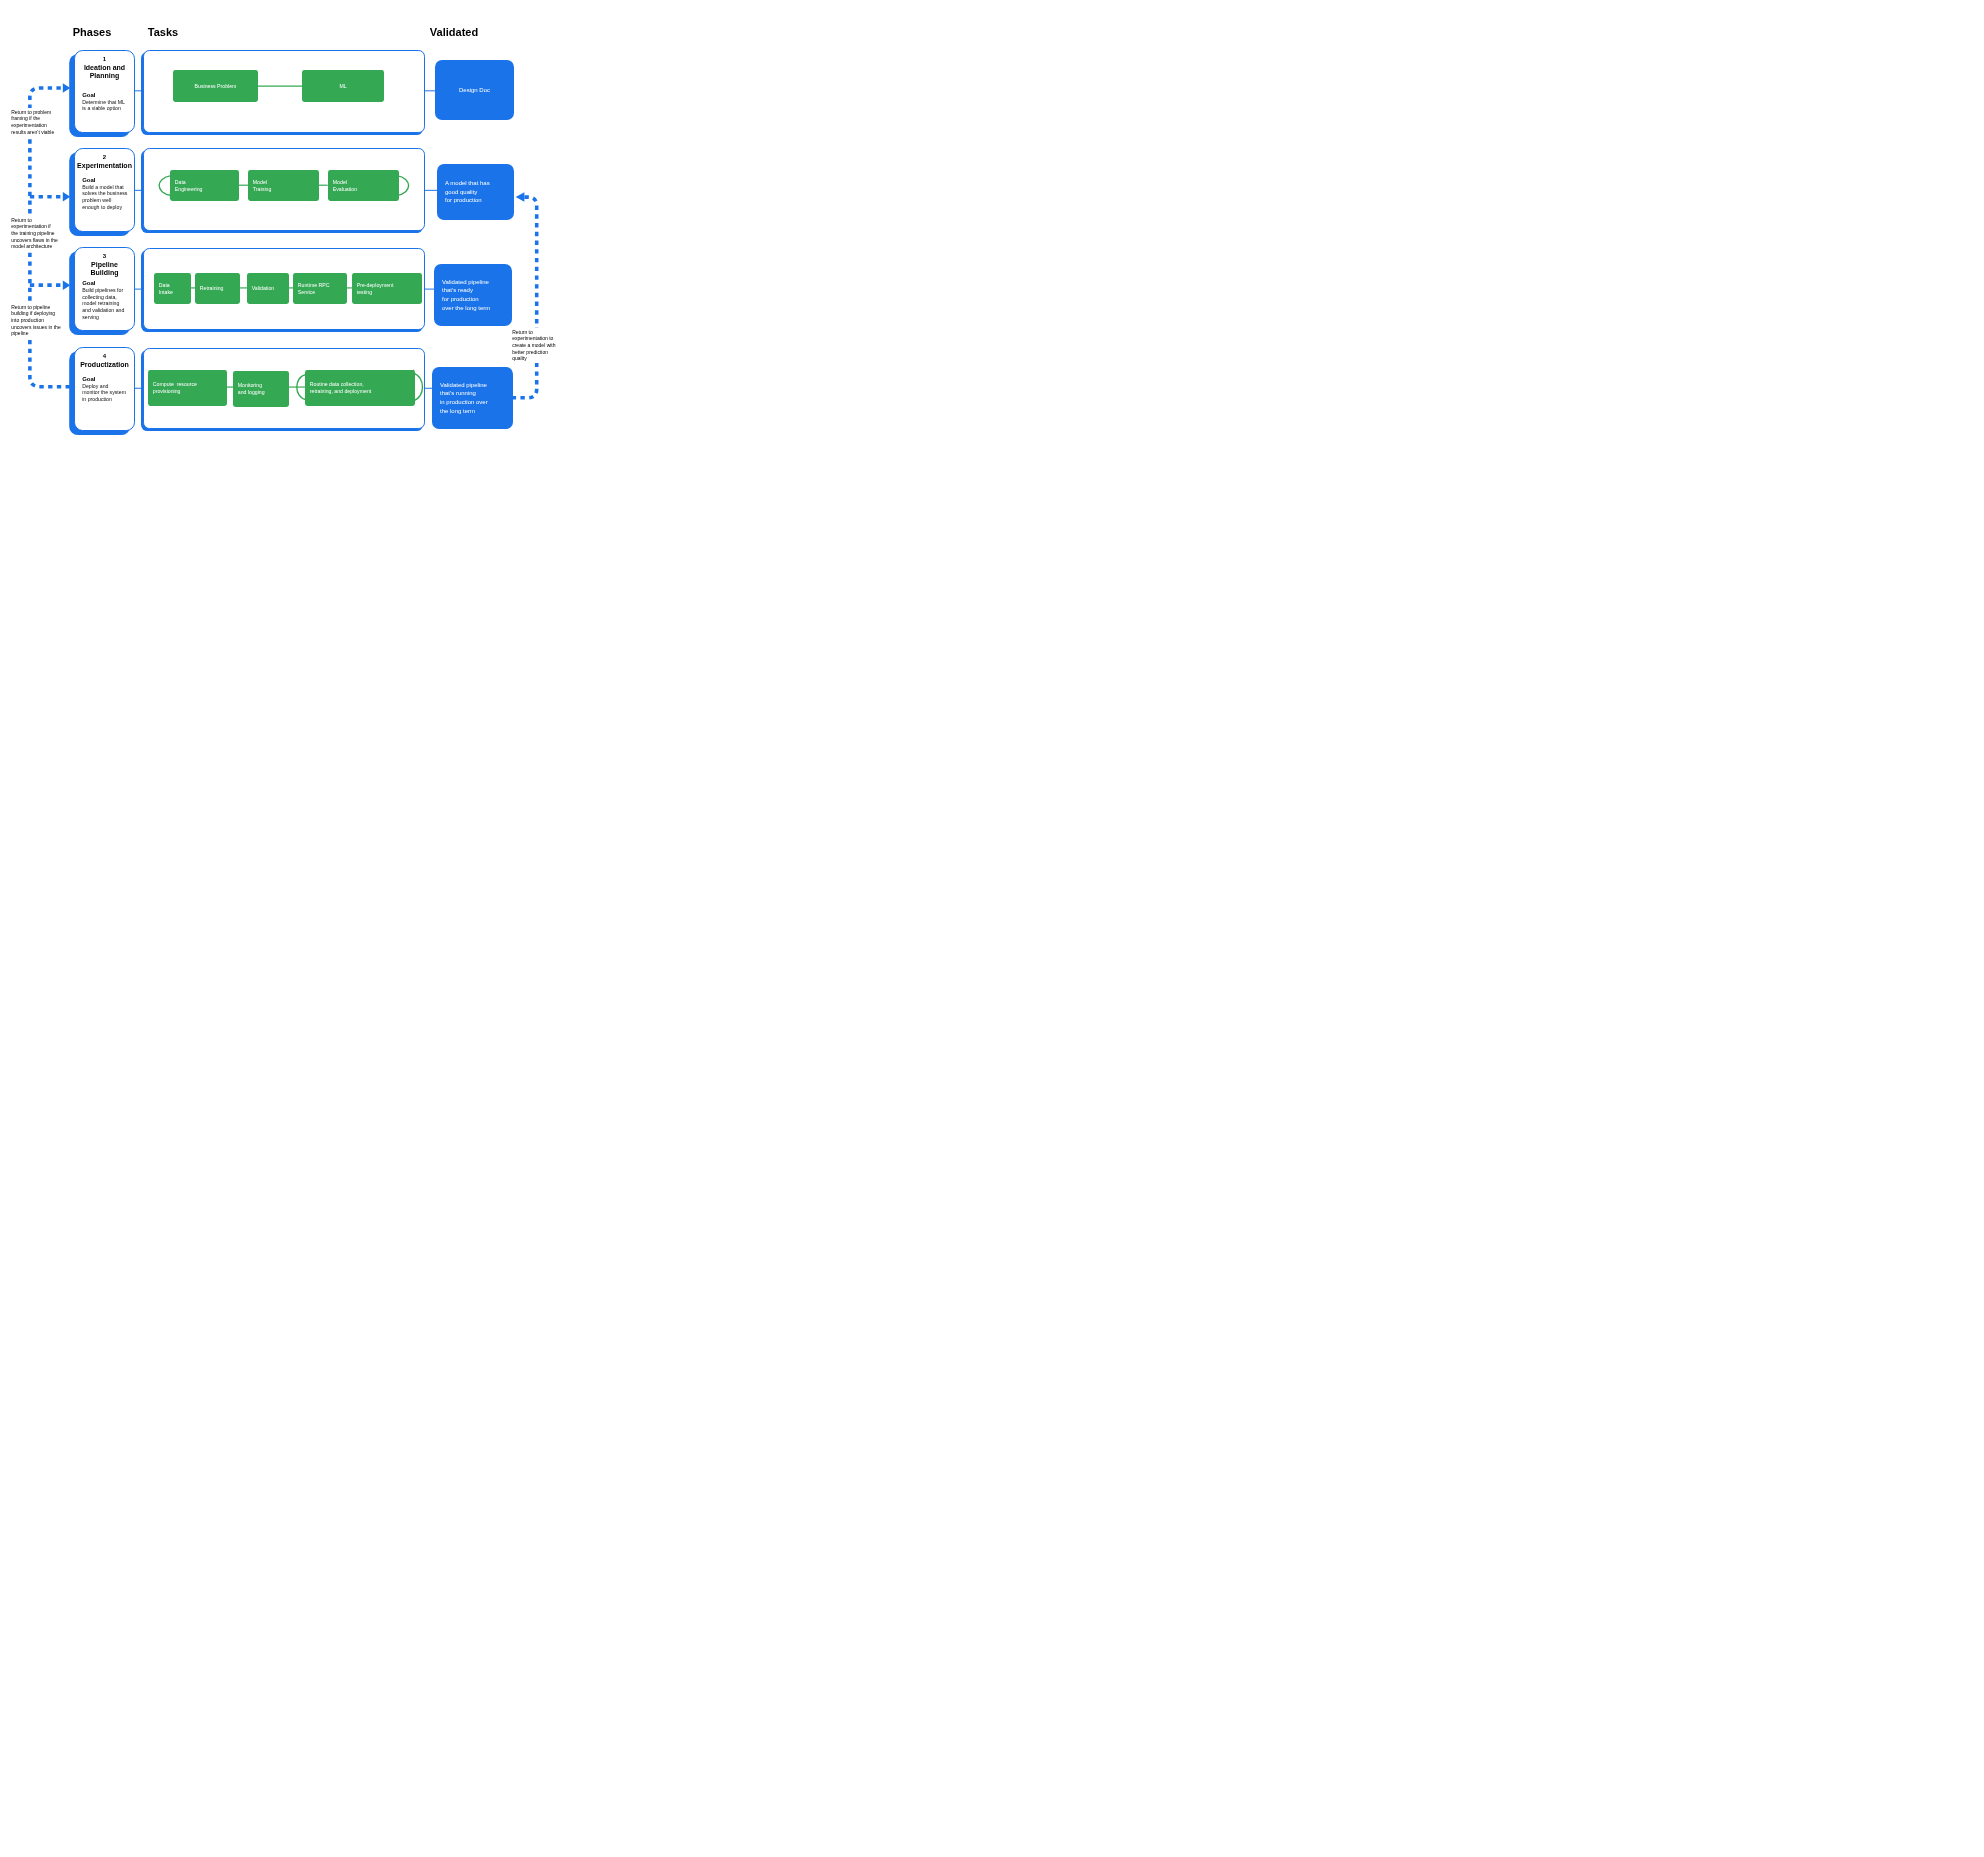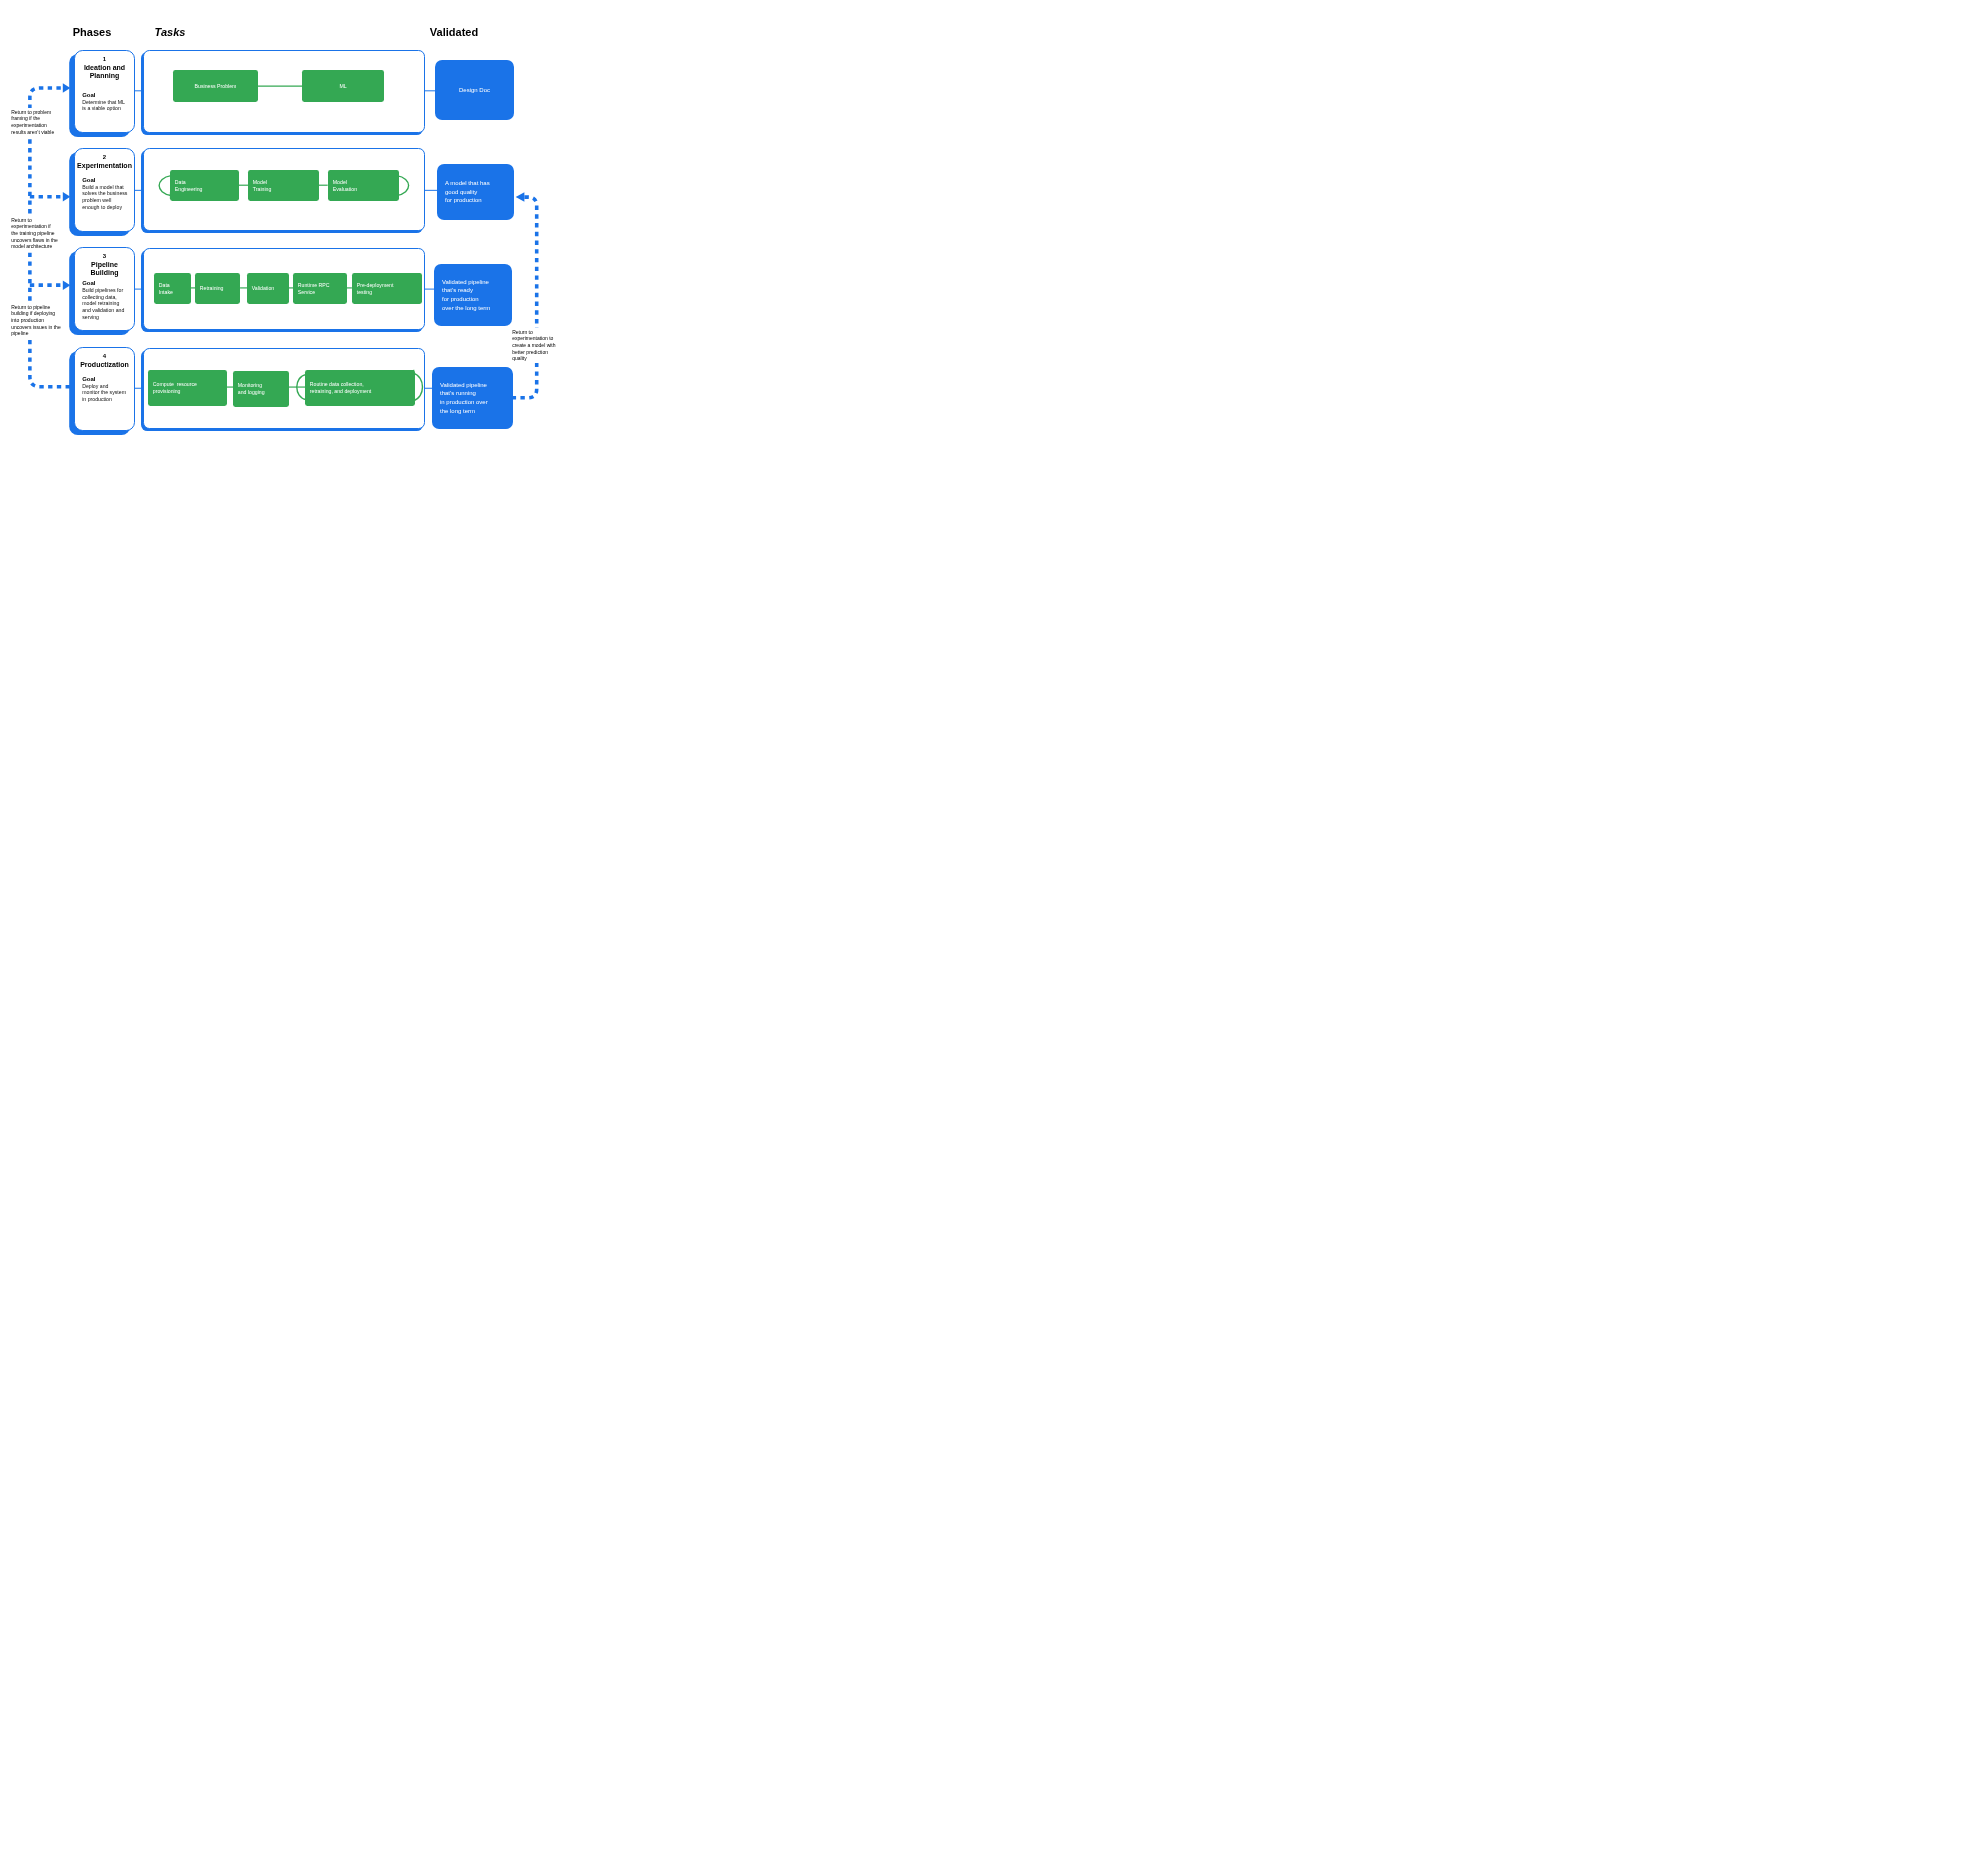--- a/index.html
+++ b/index.html
@@ -133,21 +133,21 @@
     </g>
     <polygon points="158,210 158,234 177,222" fill="#1A73E8"></polygon>
     <polygon points="158,484 158,508 177,496" fill="#1A73E8"></polygon>
     <polygon points="158,707 158,731 177,719" fill="#1A73E8"></polygon>
 
     <path d="M1290 1003 H1331 Q1353 1003 1353 981 V519 Q1353 497 1331 497 H1322" stroke="#1A73E8" stroke-width="9" fill="none" stroke-dasharray="11 11"></path>
     <polygon points="1322,485 1322,509 1300,497" fill="#1A73E8"></polygon>
   </svg>
 
   <div class="col-header" style="left:92px;top:26px;">Phases</div>
-  <div class="col-header" style="left:170px;top:26px;font-style:italic;">Tasks</div>
+  <div class="col-header" style="left:163px;top:26px;">Tasks</div>
   <div class="col-header" style="left:454px;top:26px;">Validated</div>
 
   <div class="task-container" style="left:143px;top:50px;width:282px;height:83px;"></div>
   <div class="task-container" style="left:143px;top:148px;width:282px;height:83px;"></div>
   <div class="task-container" style="left:143px;top:248px;width:282px;height:82px;"></div>
   <div class="task-container" style="left:143px;top:348px;width:282px;height:81px;"></div>
 
   <div class="phase-box" style="left:74px;top:50px;width:61px;height:83px;">
     <div class="phase-number">1</div>
     <div class="phase-title">Ideation and

